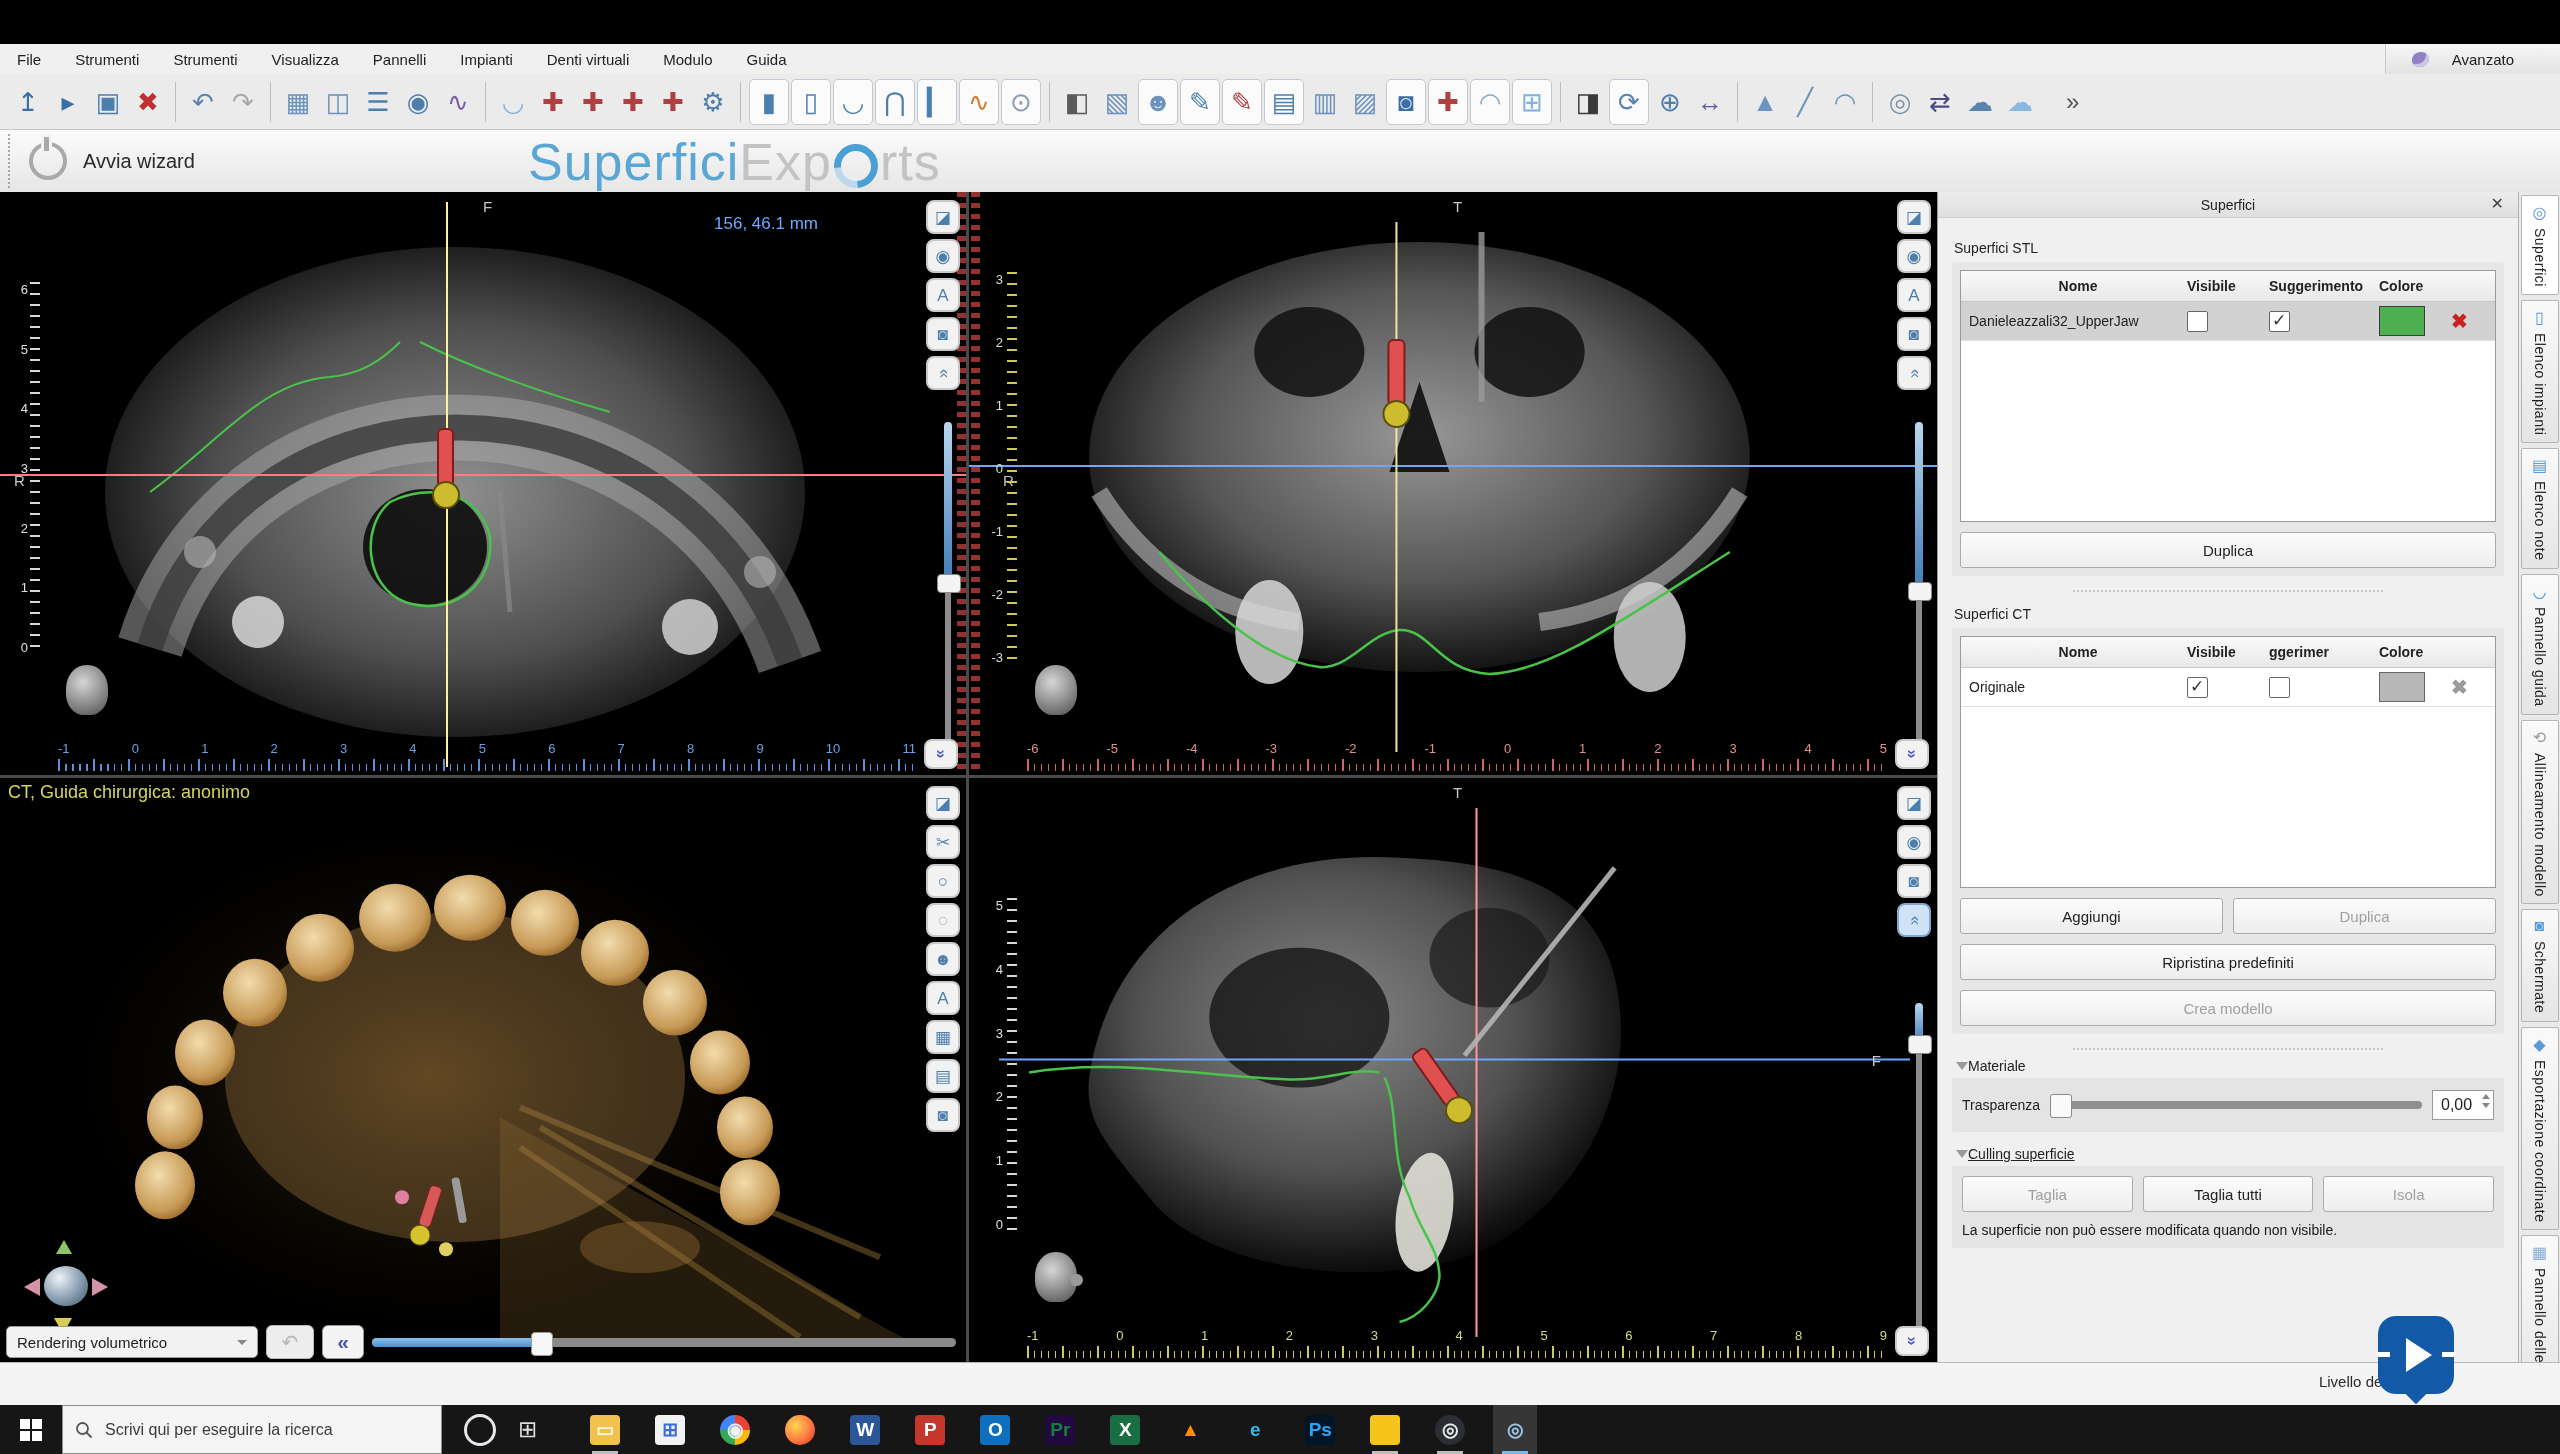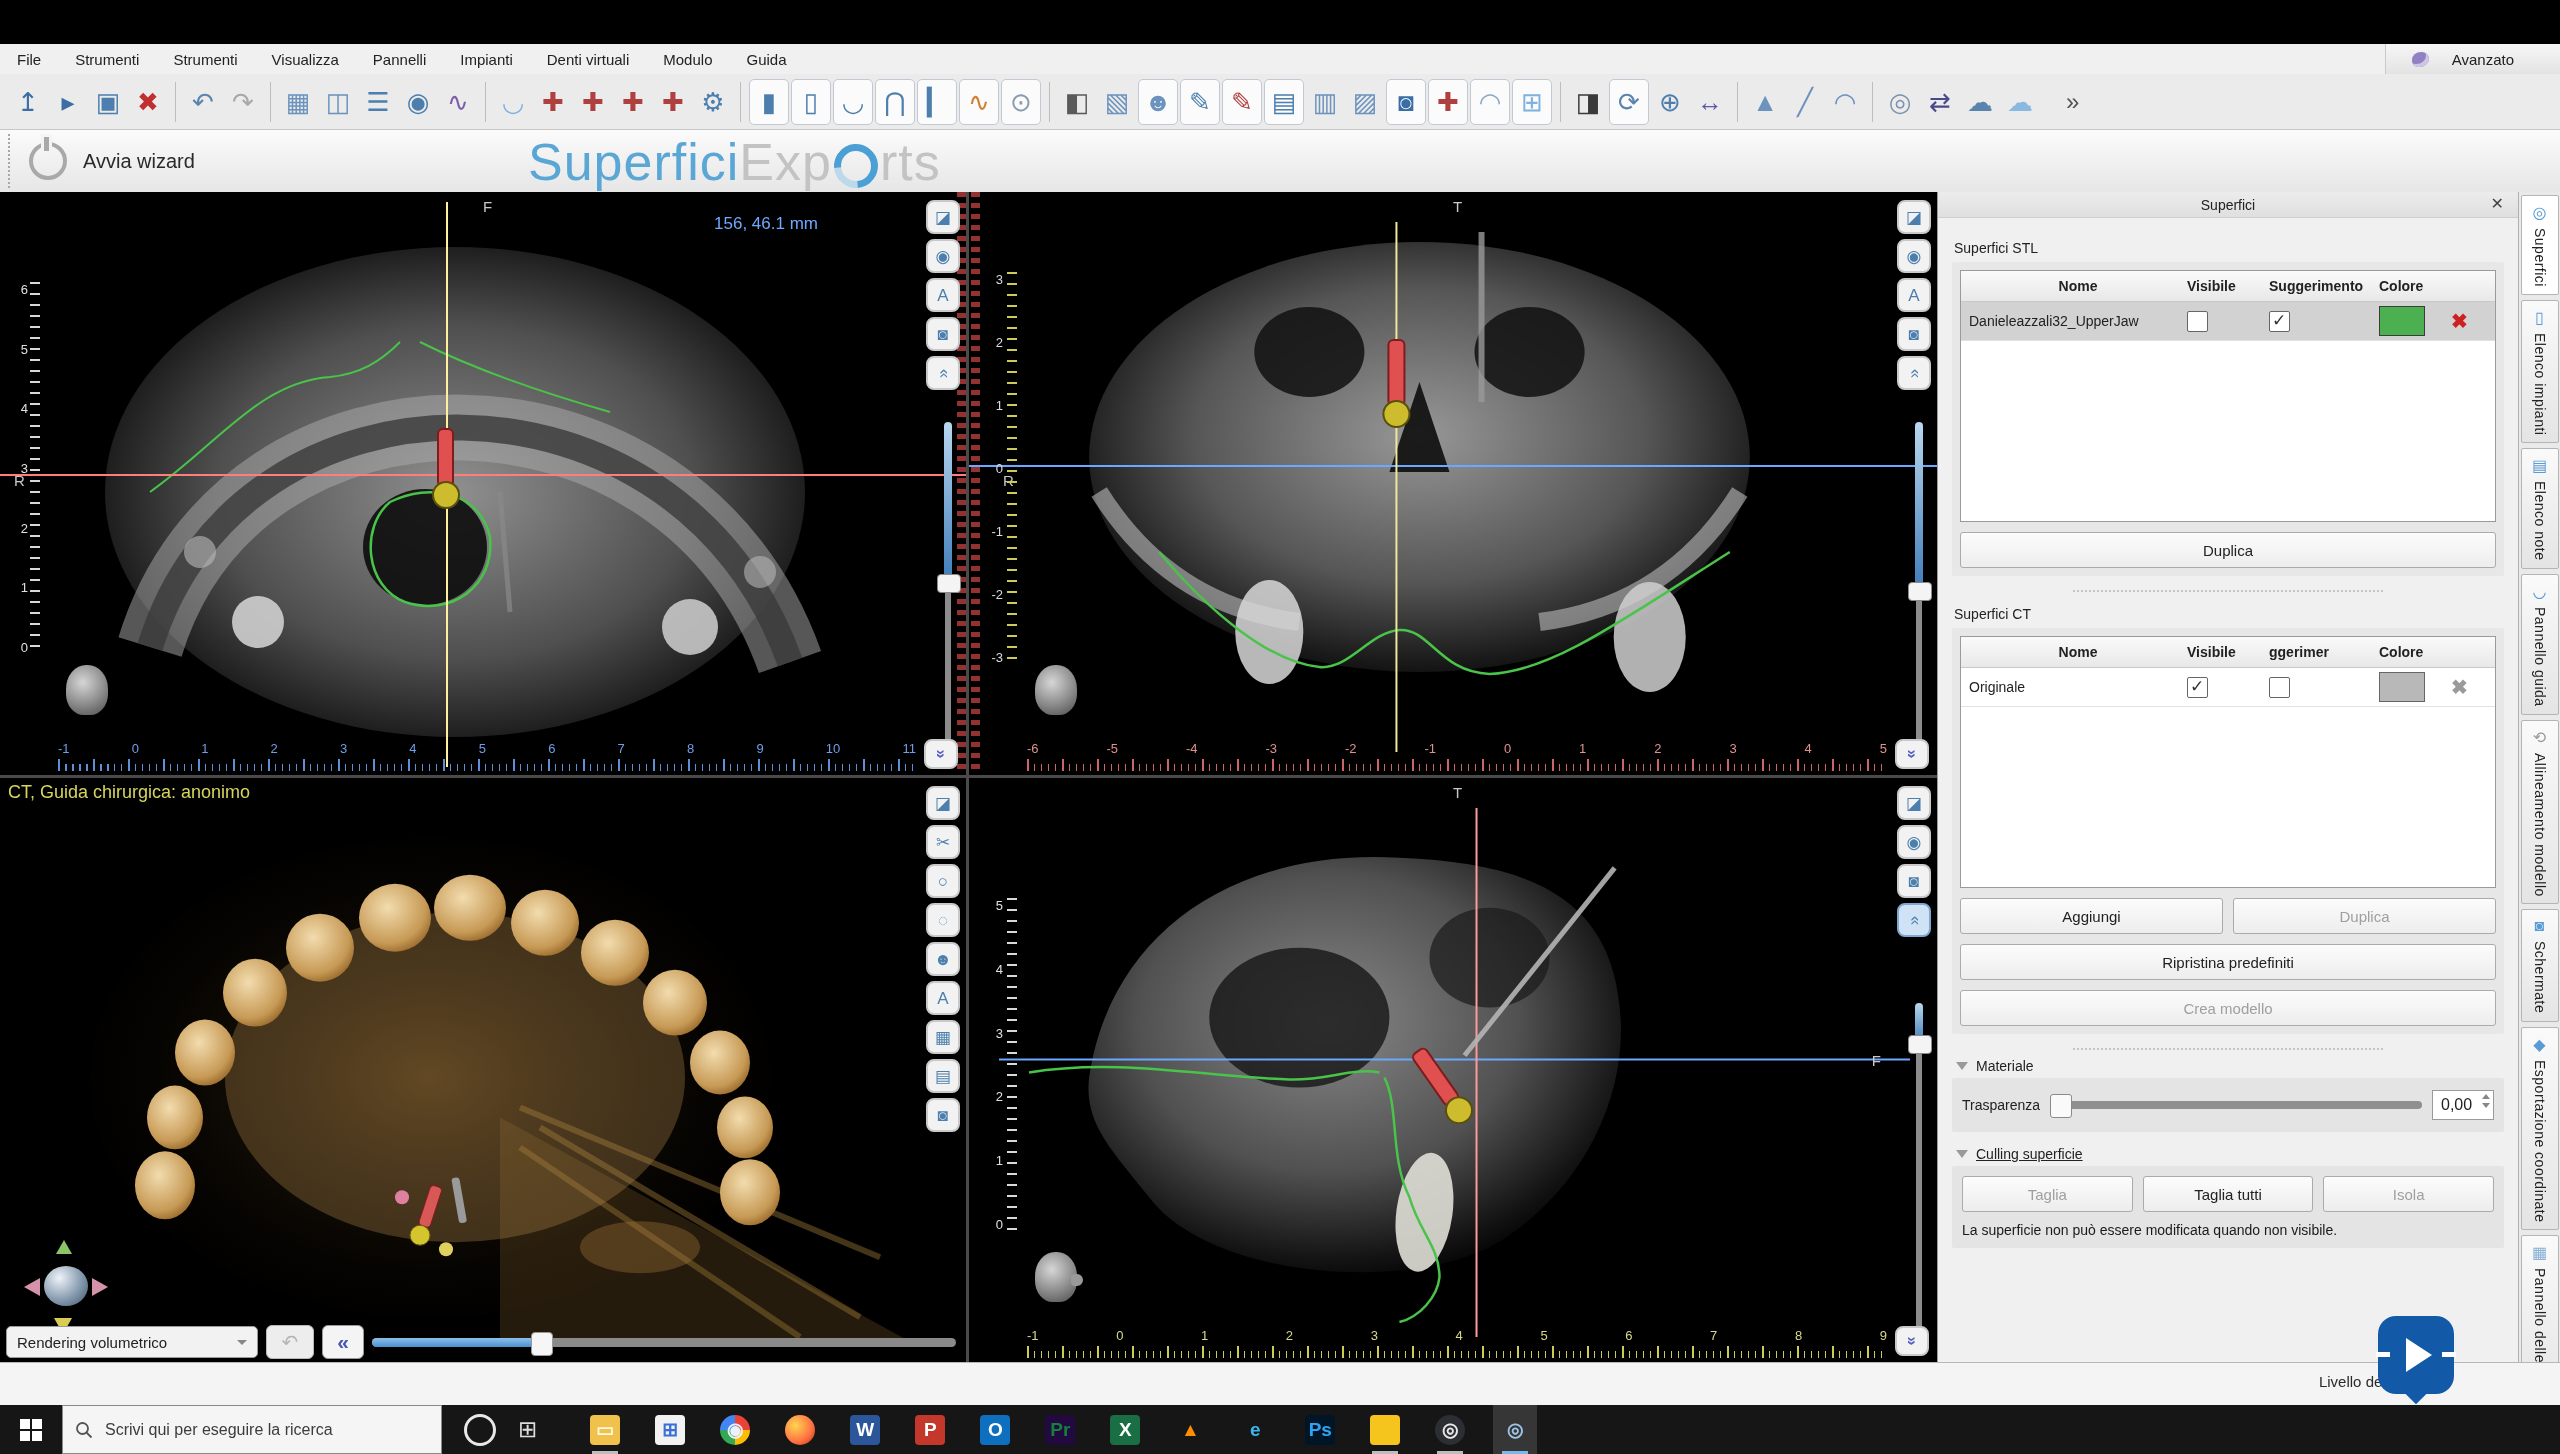--- a/index.html
+++ b/index.html
@@ -138,21 +138,21 @@
   .cb.checked::after{content:"✓";position:absolute;left:2px;top:-2px;font-size:17px;color:#333;}
   .swatch{display:inline-block;width:44px;height:28px;border:1.5px solid #3c3c3c;vertical-align:middle;}
   .del-x{font-size:20px;font-weight:bold;color:#cc2222;}
   .del-x.disabled{color:#9a9a9a;}
   .p-btn{background:linear-gradient(#fcfcfc,#ededed);border:1px solid #ababab;border-radius:3px;
          height:34px;display:flex;align-items:center;justify-content:center;font-size:15px;color:#222;}
   .p-btn.disabled{color:#9f9f9f;}
   .btn-row{display:flex;gap:10px;margin-top:10px;}
   .btn-row .p-btn{flex:1;}
   .dot-sep{border-top:2px dotted #c6c6c6;width:56%;margin:14px auto 4px auto;}
-  .sec-head{display:flex;align-items:center;gap:8px;margin:8px 0 4px 4px;}
+  .sec-head{display:flex;align-items:center;gap:0;margin:8px 0 4px 4px;}
   .sec-tri{width:0;height:0;border-left:6px solid transparent;border-right:6px solid transparent;
            border-top:8px solid #9a9a9a;}
   .mat-box{background:#e4e4e4;border-radius:2px;padding:12px 10px;display:flex;align-items:center;gap:10px;}
   .slider-groove{flex:1;height:8px;background:#8f8f8f;border-radius:4px;position:relative;}
   .slider-handle{position:absolute;left:0;top:-7px;width:20px;height:22px;background:#fafafa;
                  border:1px solid #8a8a8a;border-radius:3px;}
   .spinbox{width:62px;height:30px;background:#fff;border:1px solid #9a9a9a;display:flex;align-items:center;
            font-size:16px;padding-left:8px;box-sizing:border-box;position:relative;}
   .spin-arrows{position:absolute;right:3px;top:3px;display:flex;flex-direction:column;gap:4px;}
   .spin-arrows i{width:0;height:0;border-left:4px solid transparent;border-right:4px solid transparent;}

